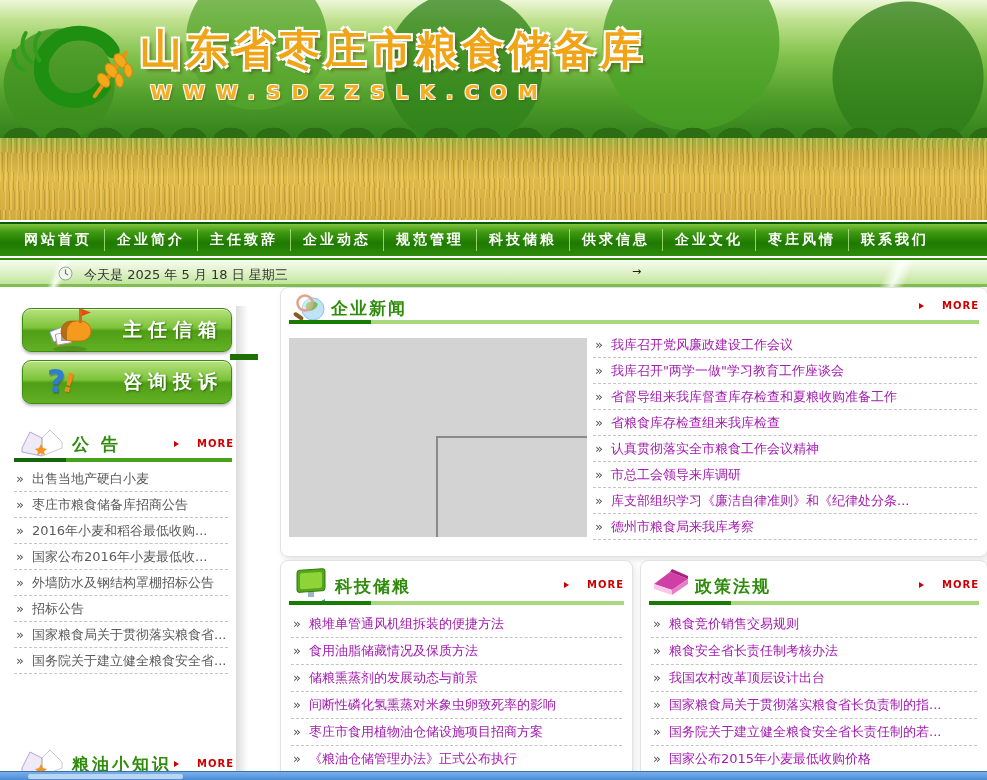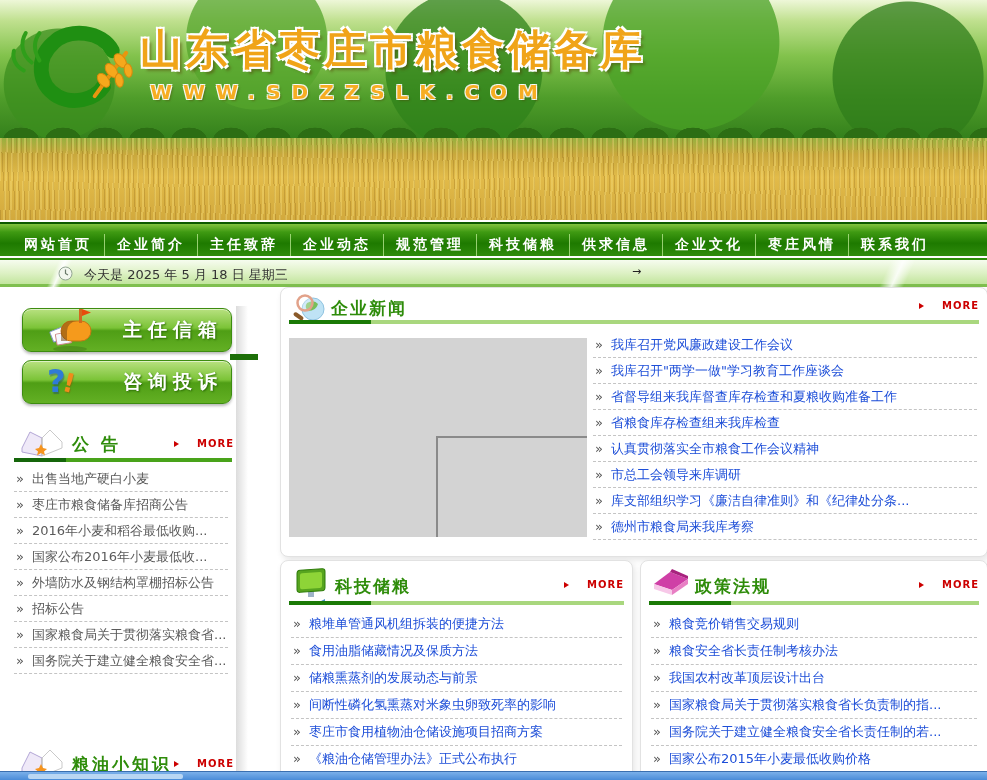--- a/index.html
+++ b/index.html
@@ -28,21 +28,21 @@
   .site-logo{position:absolute;left:10px;top:20px;width:128px;height:96px;}
   .site-title{position:absolute;left:140px;top:22px;font-size:42px;font-weight:bold;color:#f0a418;letter-spacing:4px;white-space:nowrap;
     text-shadow:-2px -2px 0 #fff,2px -2px 0 #fff,-2px 2px 0 #fff,2px 2px 0 #fff,4px 4px 3px rgba(80,50,0,.45);}
   .site-url{position:absolute;left:150px;top:80px;font-size:20px;font-weight:bold;color:#f6ad22;letter-spacing:11px;white-space:nowrap;
     text-shadow:-1px -1px 0 rgba(255,255,255,.85),1px -1px 0 rgba(255,255,255,.85),-1px 1px 0 rgba(255,255,255,.85),1px 1px 0 rgba(255,255,255,.85),2px 2px 2px rgba(80,50,0,.35);}
 
   
   .navbar{position:absolute;left:0;top:222px;width:987px;height:34px;box-sizing:border-box;
     border-top:2px solid #0c5a00;
     background:linear-gradient(180deg,#83c440 0%,#3f9a12 25%,#1e7a00 60%,#2f8c0c 100%);
-    display:flex;align-items:flex-end;padding-left:12px;}
+    display:flex;align-items:center;padding-left:12px;}
   .nav-item{color:#fff;font-weight:bold;font-size:14px;letter-spacing:3px;padding:2px 12px;text-decoration:none;white-space:nowrap;cursor:pointer;}
   .nav-item + .nav-item{border-left:1px solid rgba(190,235,150,.75);}
 
   
   .datebar{position:absolute;left:0;top:258px;width:987px;height:29px;box-sizing:border-box;
     border-top:2px solid #2e8c0a;border-bottom:3px solid #7fbf4f;
     background:linear-gradient(180deg,#f6fcef 0%,#ddf1c4 55%,#c2e59d 100%);}
   .datebar::before{content:"";position:absolute;left:24px;top:0;width:70px;height:29px;
     background:linear-gradient(115deg,transparent 42%,rgba(255,255,255,.9) 50%,transparent 58%);}
   .datebar::after{content:"";position:absolute;right:20px;top:0;width:140px;height:29px;
@@ -68,21 +68,21 @@
   .q-icon .q{font-size:32px;color:#2f7bd6;text-shadow:1px 2px 1px rgba(20,60,120,.4);}
   .q-icon .e{font-size:26px;color:#f08c1a;display:inline-block;transform:rotate(14deg);margin-left:-3px;text-shadow:1px 1px 1px rgba(150,70,0,.4);}
 
   .side-header{position:absolute;left:14px;width:222px;height:34px;}
   .side-header .book{position:absolute;left:6px;top:-2px;}
   .side-title{position:absolute;left:58px;top:5px;font-size:17px;font-weight:bold;color:#2e8c0a;letter-spacing:3px;white-space:nowrap;}
   .side-rule{position:absolute;left:14px;top:168px;width:218px;height:4px;
     background:linear-gradient(90deg,#15660a 0 52px,#49a31a 52px);}
 
   .linklist{list-style:none;margin:0;padding:0;}
-  .linklist li{position:relative;height:25px;line-height:25px;font-size:13px;color:#1d4ed8;
+  .linklist li{position:relative;height:25px;line-height:25px;font-size:13px;color:#a21caf;
     border-bottom:1px dashed #c4c4c4;padding-left:18px;white-space:nowrap;overflow:hidden;cursor:pointer;}
   .linklist li::before{content:"»";position:absolute;left:2px;top:0;color:#555;}
   .side-list{position:absolute;left:14px;top:176px;width:214px;}
   .side-list li{color:#5a5a5a;}
 
   
   .more{position:absolute;right:8px;top:12px;display:flex;align-items:center;gap:18px;
     color:#cc0000;font-size:10px;font-weight:bold;text-decoration:none;cursor:pointer;letter-spacing:1px;}
   .more .tri{width:0;height:0;border-left:5px solid #cc0000;border-top:3px solid transparent;border-bottom:3px solid transparent;}
 

